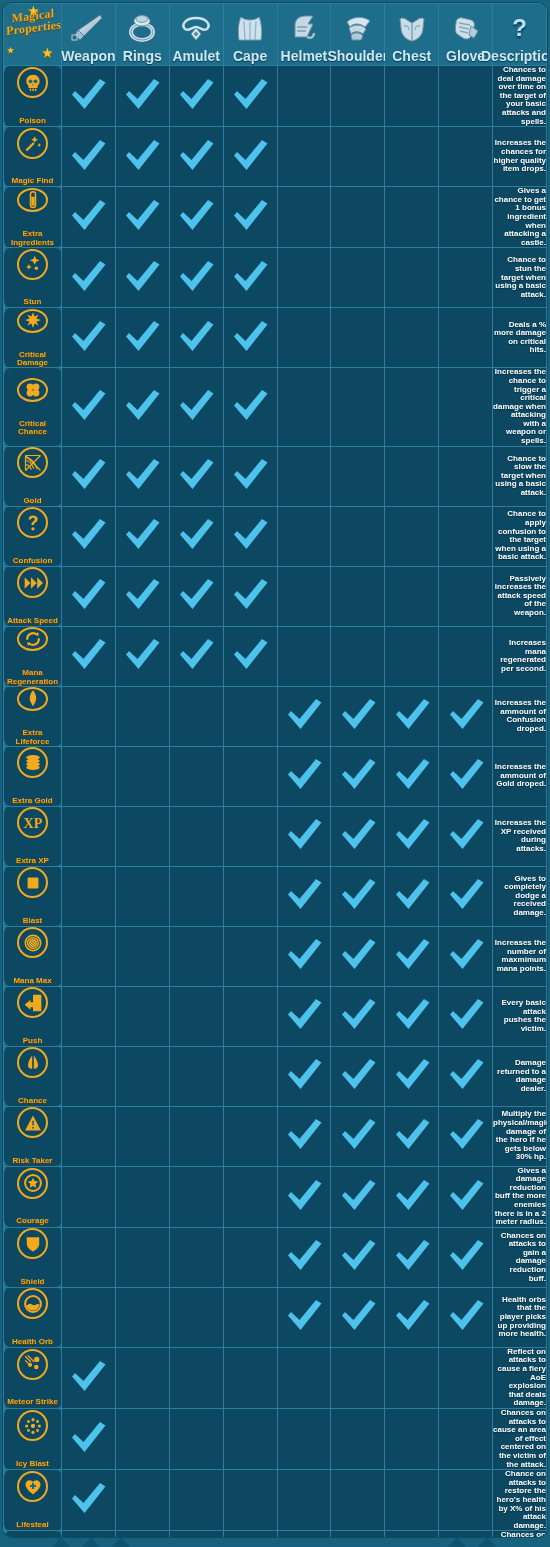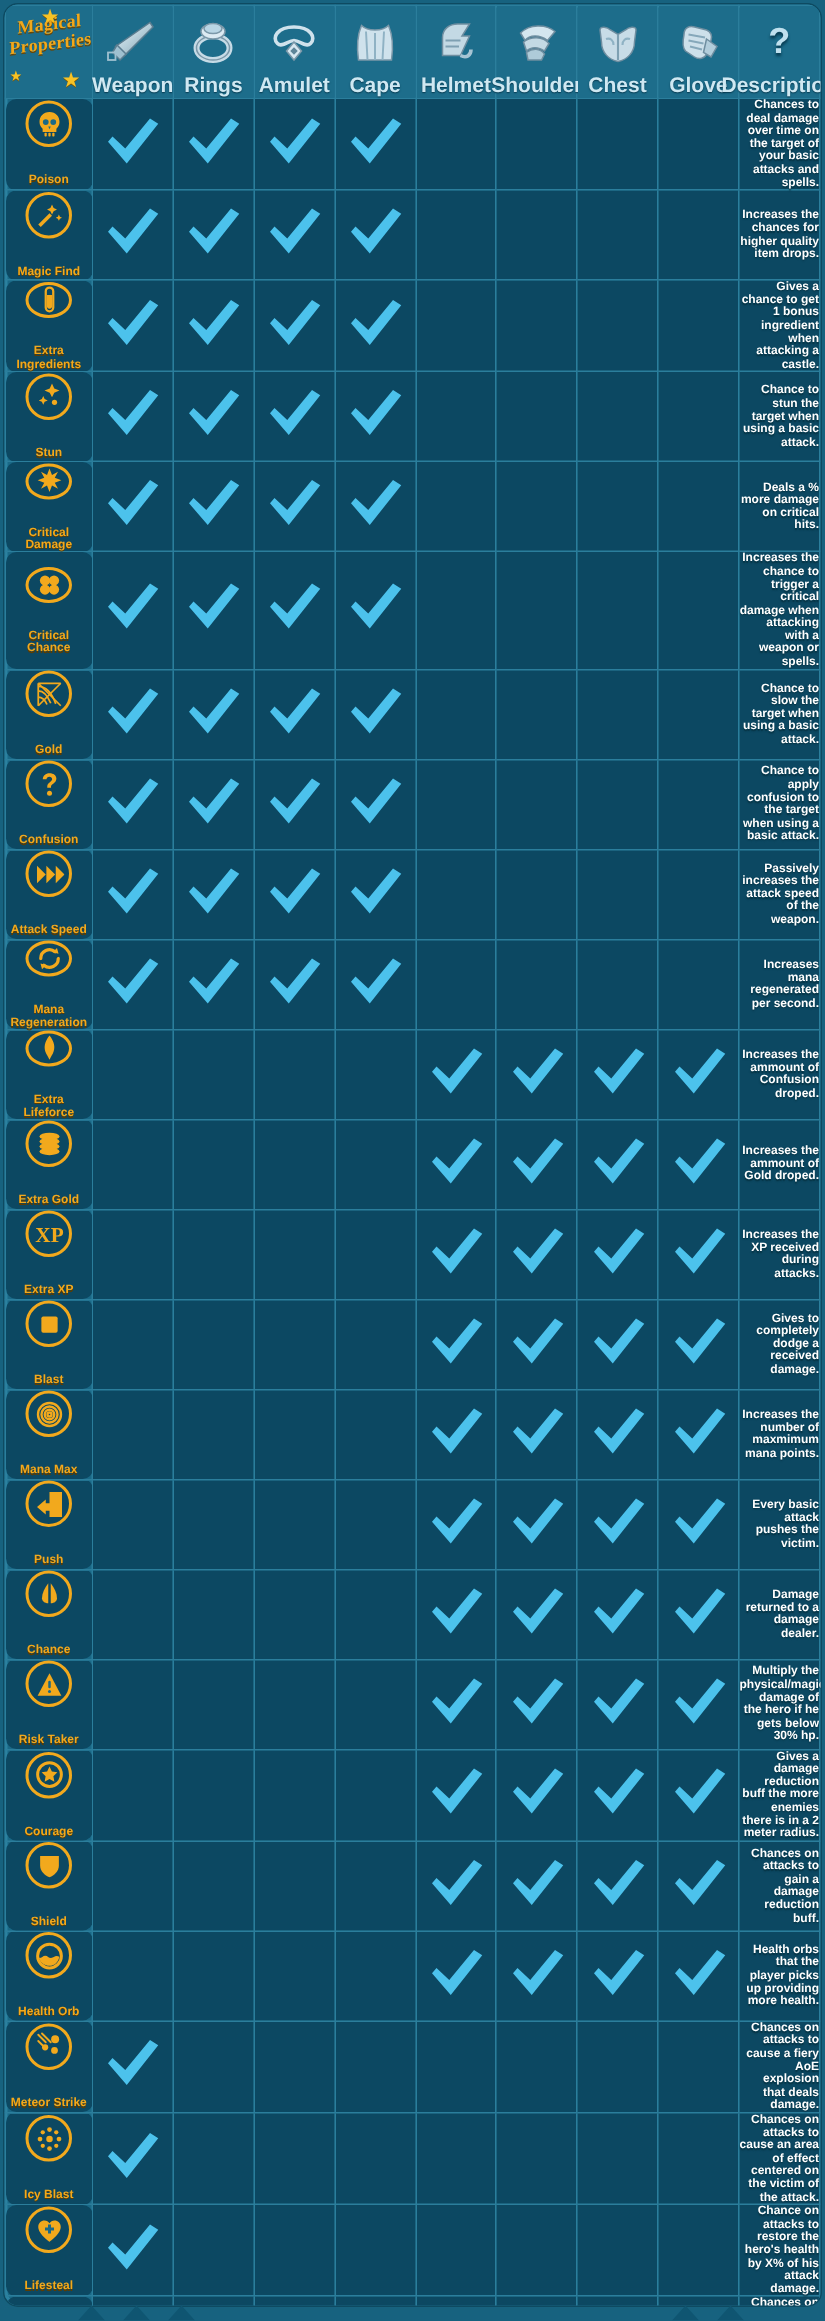--- a/index.html
+++ b/index.html
@@ -87,21 +87,21 @@
          text-shadow:0 2px 2px #073b51;}
 
   
   tr.prop-row td{height:60px;}
   td.name-cell{
     width:58px;background:#1a6987;border:1px solid #2b7e9c;
     border-radius:7px 7px 7px 7px;
     position:relative;
   }
   .namebox{
-    display:flex;flex-direction:column;align-items:center;justify-content:flex-start;
+    display:flex;flex-direction:column;align-items:center;justify-content:space-between;
     height:58px;gap:18px;
   }
   .badge{
     width:31px;height:31px;border-radius:50%;
     border:2.5px solid #f2a91d;
     display:flex;align-items:center;justify-content:center;
     box-sizing:border-box;
     background:transparent;
   }
   .badge svg{display:block;}
@@ -975,21 +975,21 @@
                 <path d="M4 19.5 L7 16 L15.5 24 L32 4 L37.5 7.5 L16.5 34 Z" fill="#4cc2ec"></path>
               </svg></td>
             <td class="mark-cell"></td>
             <td class="mark-cell"></td>
             <td class="mark-cell"></td>
             <td class="mark-cell"></td>
             <td class="mark-cell"></td>
             <td class="mark-cell"></td>
             <td class="mark-cell"></td>
             <td class="desc-cell">
-              <div class="desc">Chances on attacks to cause a fiery AoE explosion that deals damage.</div>
+              <div class="desc">Reflect on attacks to cause a fiery AoE explosion that deals damage.</div>
             </td>
           </tr>
           <tr class="prop-row">
             <td class="name-cell">
               <div class="namebox">
                 <div class="badge">
                   <svg width="20" height="20" viewBox="0 0 24 24" fill="#f2a91d">
                     <circle cx="12" cy="12" r="2.6"></circle>
                     <circle cx="12" cy="4.4" r="1.9"></circle>
                     <circle cx="12" cy="19.6" r="1.9"></circle>

